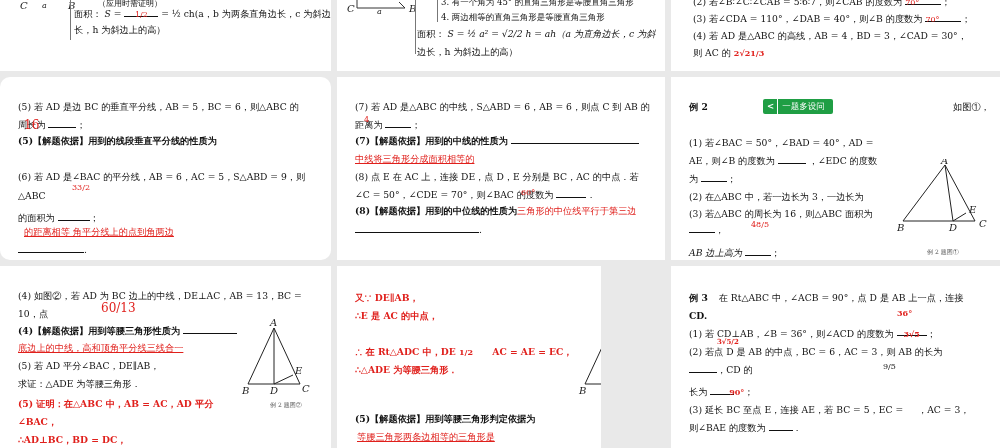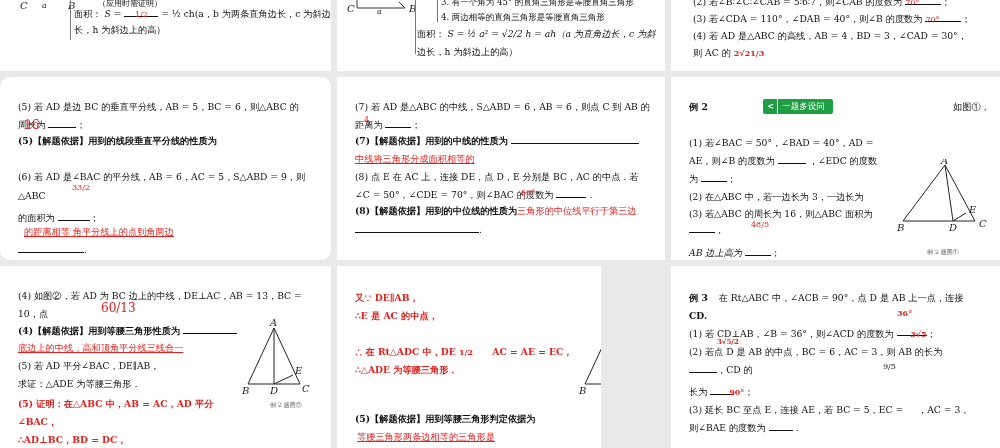--- a/index.html
+++ b/index.html
@@ -223,21 +223,21 @@
 
   <div class="slide s9">
     <div class="abs" style="left:18px;top:24px">
       <span class="b">例 3</span>
       <span style="margin-left:8px">在 Rt△ABC 中，∠ACB = 90°，点 D 是 AB 上一点，连接</span>
     </div>
     <div class="abs b" style="left:18px;top:42px">CD.</div>
     <div class="abs red b" style="left:226px;top:40px;font-size:8px">36°</div>
     <div class="abs" style="left:18px;top:60px">
       <span>(1) 若 CD⊥AB，∠B = 36°，则∠ACD 的度数为</span>
-      <span class="blank red b" style="width:30px;font-size:8px;text-align:right">3√5</span>；
+      <span class="blank red b" style="width:30px;font-size:8px;text-align:center">3√5</span>；
     </div>
     <div class="abs red b" style="left:46px;top:70px;font-size:7px">3√5/2</div>
     <div class="abs" style="left:18px;top:78px">(2) 若点 D 是 AB 的中点，BC = 6，AC = 3，则 AB 的长为</div>
     <div class="abs" style="left:18px;top:96px">
       <span class="blank" style="width:28px"></span><span>，CD 的</span>
     </div>
     <div class="abs" style="left:212px;top:94px;font-size:8px">9/5</div>
     <div class="abs" style="left:18px;top:118px">
       <span>长为</span>
       <span class="blank" style="width:24px"></span>

